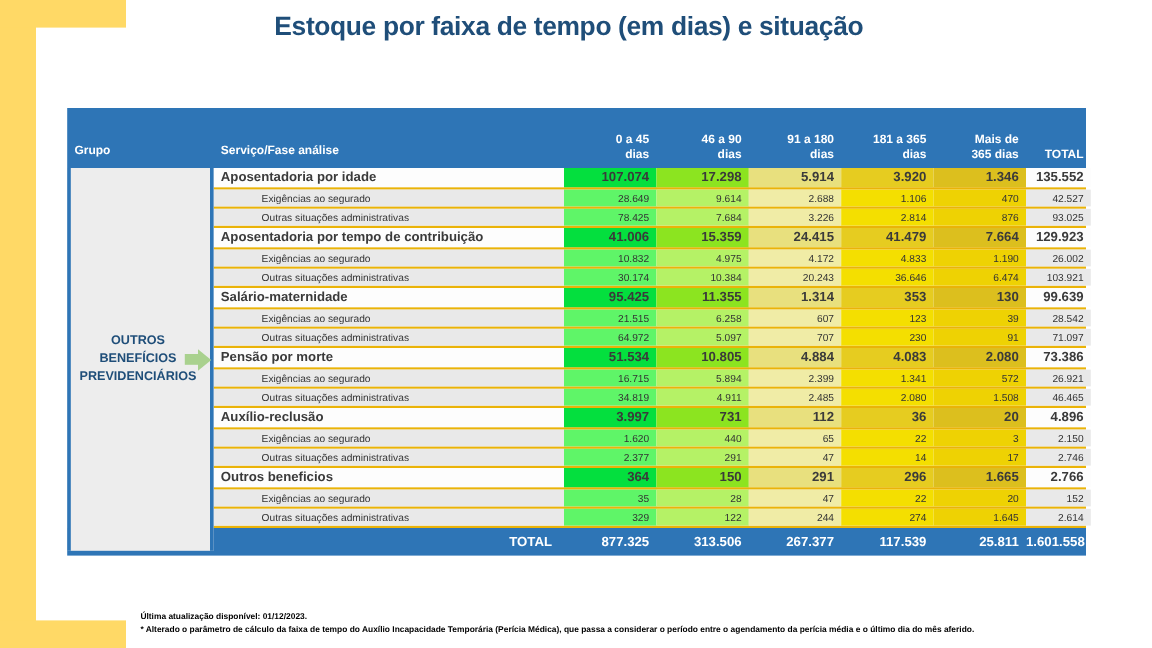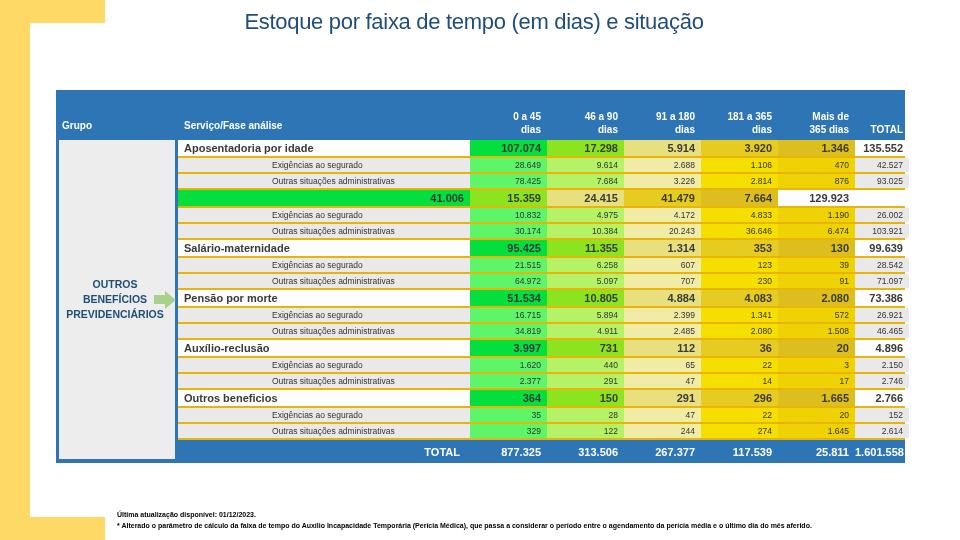--- a/index.html
+++ b/index.html
@@ -8,21 +8,21 @@
     position: relative; overflow: hidden; background: #fff;
     font-family: "Liberation Sans", sans-serif;
   }
   
   .y-vert   { position:absolute; left:0; top:0; width:30px; height:540px; background:var(--accent_yellow); }
   .y-top    { position:absolute; left:0; top:0; width:105px; height:23px; background:var(--accent_yellow); }
   .y-bottom { position:absolute; left:0; top:517px; width:105px; height:23px; background:var(--accent_yellow); }
 
   .title {
     position:absolute; top:9px; left:0; width:948px; text-align:center;
-    color:var(--title_blue); font-size:22px; font-weight:normal; letter-spacing:-0.3px;
+    color:var(--title_blue); font-size:22px; font-weight:bold; letter-spacing:-0.3px;
   }
 
   .tbl { position:absolute; left:56px; top:90px; width:849px; }
 
   
   .hdr {
     display:grid; grid-template-columns:122px 292px 77px 77px 77px 77px 77px 54px;
     height:50px; background:var(--header_blue); color:#fff; font-size:10px; font-weight:600;
   }
   .hdr .h { display:flex; flex-direction:column; justify-content:flex-end; align-items:flex-end; padding:3px 6px 4px; line-height:1.25; text-align:right; }
@@ -44,21 +44,21 @@
   .row {
     margin-left:122px; display:grid;
     grid-template-columns:292px 77px 77px 77px 77px 77px 54px;
     border-bottom:2px solid #eab308; align-items:center;
   }
   .row.main { height:18px; font-size:11px; font-weight:bold; color:#3a3a3a; }
   .row.sub  { height:16px; font-size:8.5px; color:#333; }
   .row.main .c-label, .row.main .c-total { background:#fdfdfd; }
   .row.sub  .c-label, .row.sub  .c-total { background:var(--sub_gray); }
   .c-label { padding-left:6px; height:100%; display:flex; align-items:center; }
-  .row.sub .c-label { padding-left:94px; }
+  .row.sub .c-label { padding-left:40px; }
   .c-val, .c-total { text-align:right; padding-right:6px; height:100%; display:flex; align-items:center; justify-content:flex-end; }
 
   .main-c0{background:var(--main_c0);} .main-c1{background:var(--main_c1);} .main-c2{background:var(--main_c2);} .main-c3{background:var(--main_c3);} .main-c4{background:var(--main_c4);}
   .sub-c0{background:var(--sub_c0);}   .sub-c1{background:var(--sub_c1);}   .sub-c2{background:var(--sub_c2);}   .sub-c3{background:var(--sub_c3);}   .sub-c4{background:var(--sub_c4);}
 
   .trow {
     display:grid; grid-template-columns:414px 77px 77px 77px 77px 77px 54px;
     height:23px; background:var(--header_blue); color:#fff; font-weight:bold; font-size:11px; align-items:center;
   }
   .trow .t-label { text-align:right; padding-right:10px; }
@@ -138,20 +138,21 @@
       <div class="row sub">
         <div class="c-label">Outras situações administrativas</div>
         <div class="c-val sub-c0">78.425</div>
         <div class="c-val sub-c1">7.684</div>
         <div class="c-val sub-c2">3.226</div>
         <div class="c-val sub-c3">2.814</div>
         <div class="c-val sub-c4">876</div>
         <div class="c-total">93.025</div>
       </div>
       <div class="row main">
+        <div class="c-label">Aposentadoria por tempo de contribuição</div>
         <div class="c-val main-c0">41.006</div>
         <div class="c-val main-c1">15.359</div>
         <div class="c-val main-c2">24.415</div>
         <div class="c-val main-c3">41.479</div>
         <div class="c-val main-c4">7.664</div>
         <div class="c-total">129.923</div>
       </div>
       <div class="row sub">
         <div class="c-label">Exigências ao segurado</div>
         <div class="c-val sub-c0">10.832</div>

